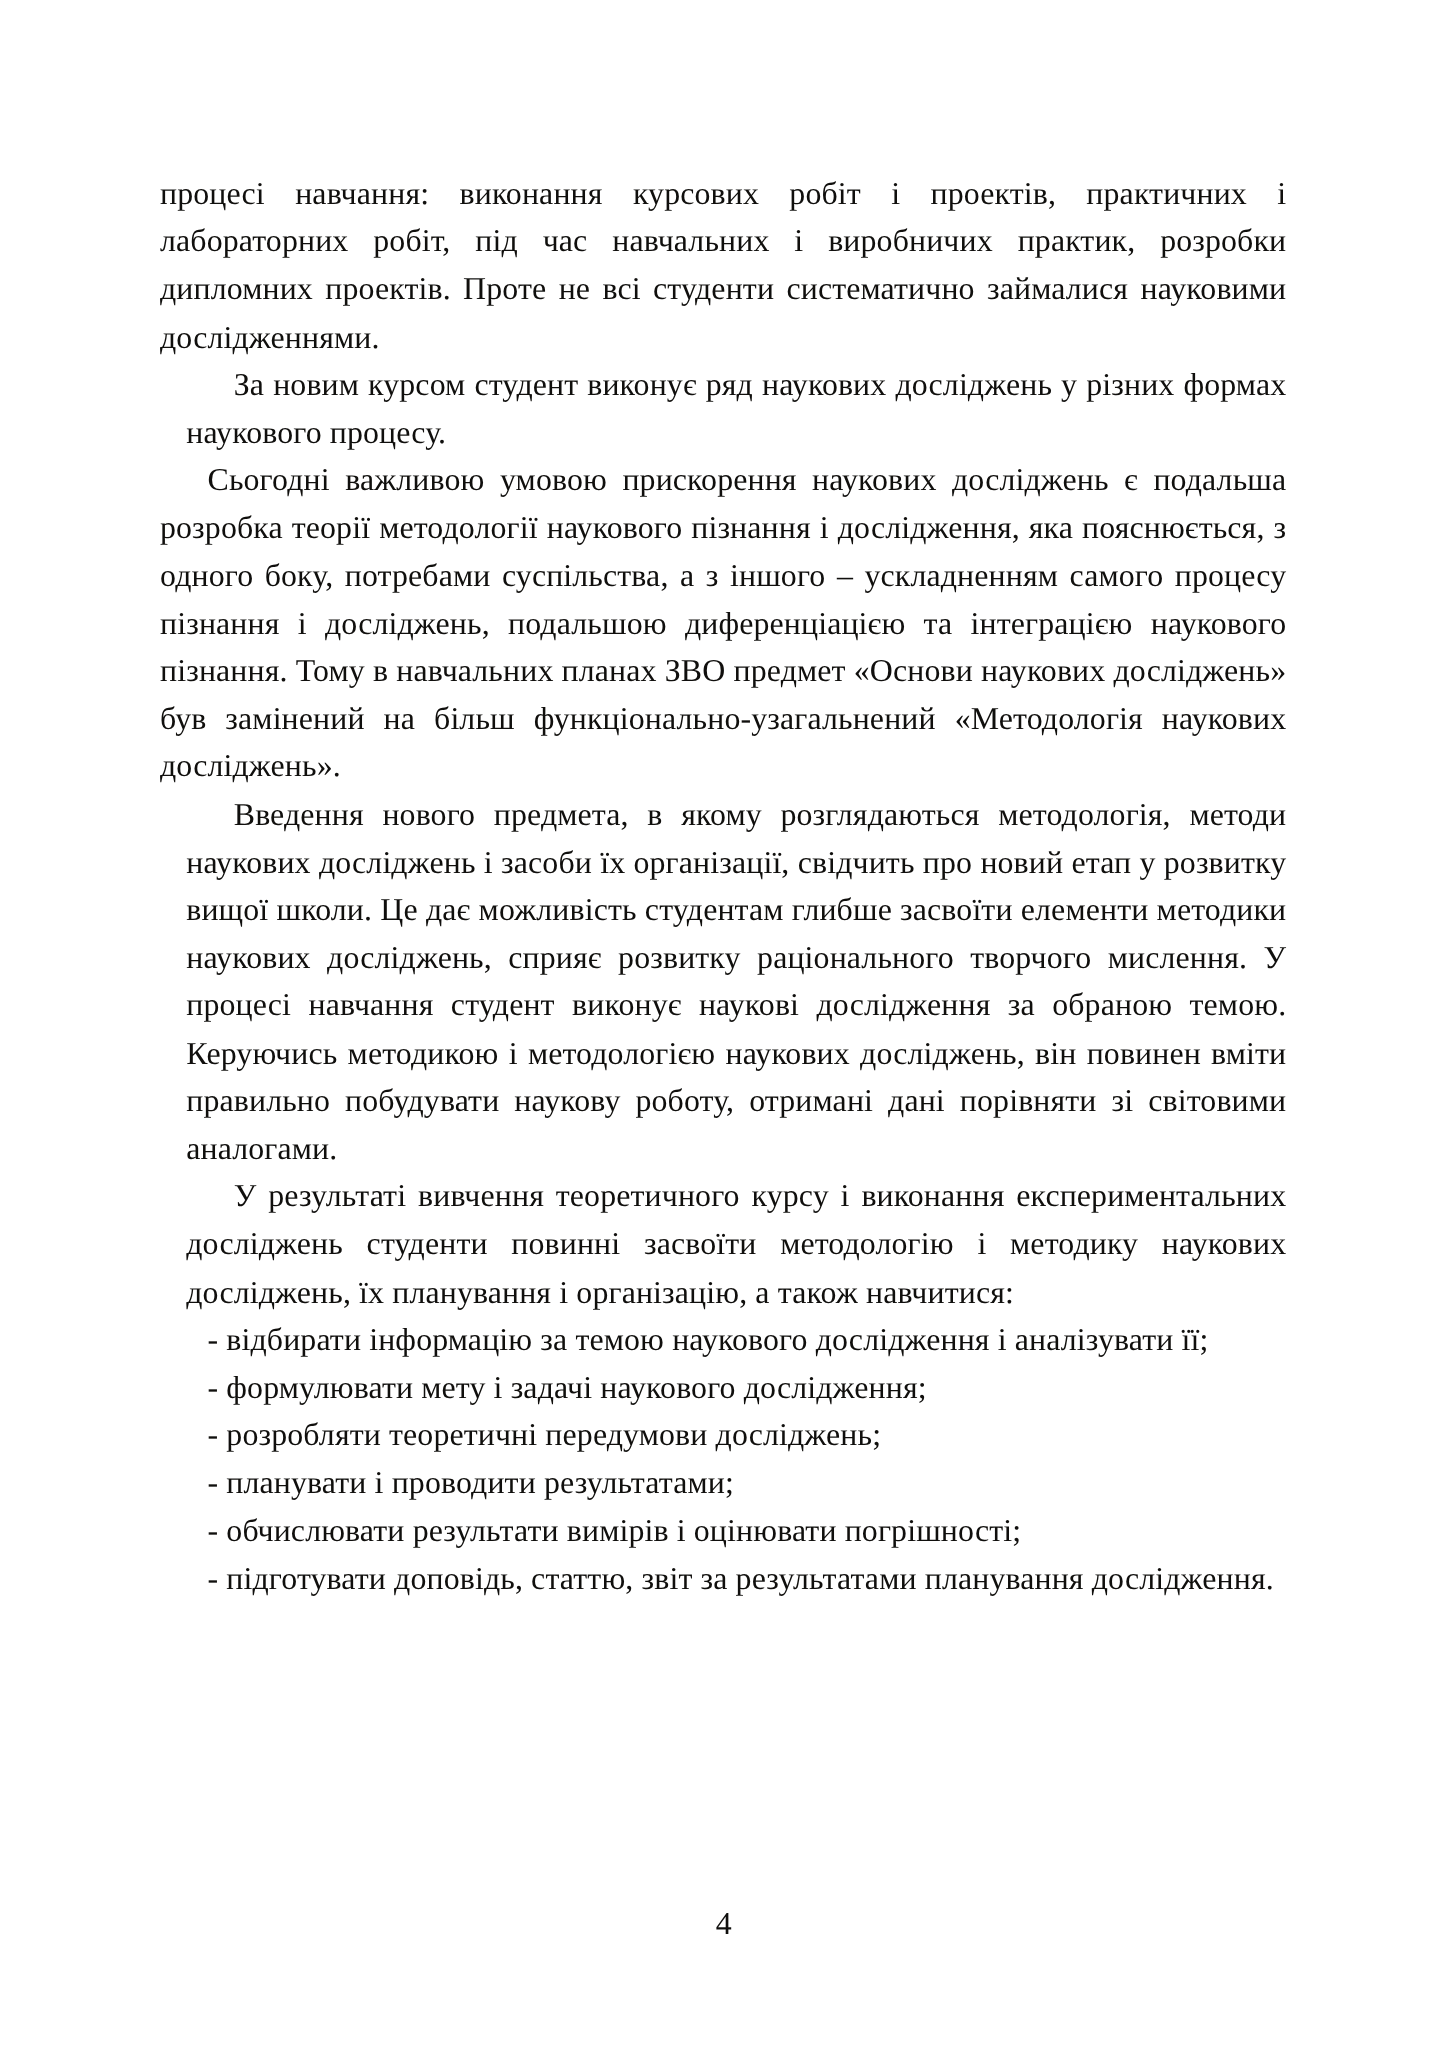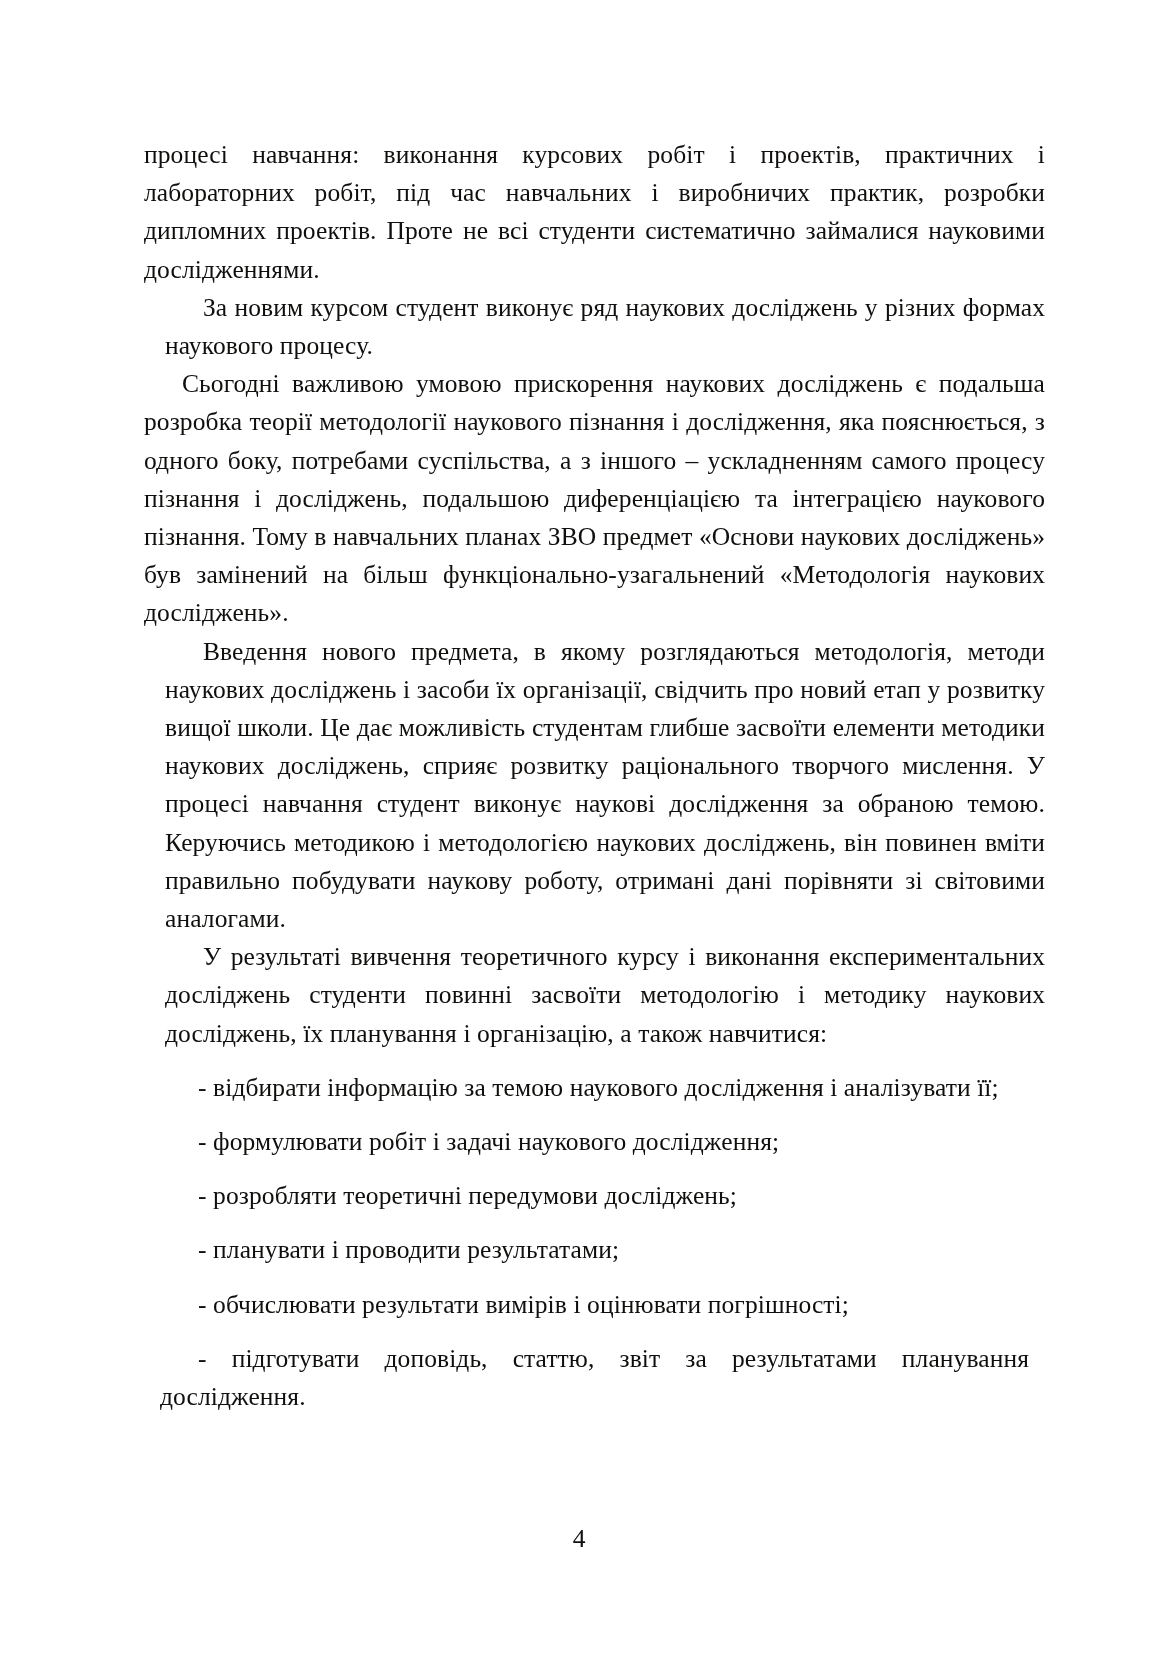--- a/index.html
+++ b/index.html
@@ -12,21 +12,21 @@
     position: relative;
     width: 1158px;
     height: 1654px;
     background: #ffffff;
     overflow: hidden;
     box-sizing: border-box;
   }
 
   .text-block {
     position: absolute;
-    left: 144px;
+    left: 128px;
     top: 136px;
     width: 901px;
   }
 
   p.para {
     margin: 0;
     font-family: "Liberation Serif", "DejaVu Serif", serif;
     font-size: 25.5px;
     line-height: 38.2px;
     color: #100f0d;
@@ -40,21 +40,21 @@
   p.para.no-indent {
     text-indent: 0;
   }
 
   p.para.last-line-left {
     text-align-last: left;
     margin-left: 21px;
   }
 
   p.bullet {
-    margin: 16px;
+    margin: 0;
     font-family: "Liberation Serif", "DejaVu Serif", serif;
     font-size: 25.5px;
     line-height: 38.2px;
     color: #100f0d;
     text-align: justify;
     text-indent: 38px;
     text-align-last: left;
     letter-spacing: 0.1px;
   }
 
@@ -86,21 +86,21 @@
     <p class="para last-line-left">За новим курсом студент виконує ряд наукових досліджень у різних формах наукового процесу.</p>
 
     <p class="para">Сьогодні важливою умовою прискорення наукових досліджень є подальша розробка теорії методології наукового пізнання і дослідження, яка пояснюється, з одного боку, потребами суспільства, а з іншого – ускладненням самого процесу пізнання і досліджень, подальшою диференціацією та інтеграцією наукового пізнання. Тому в навчальних планах ЗВО предмет «Основи наукових досліджень» був замінений на більш функціонально-узагальнений «Методологія наукових досліджень».</p>
 
     <p class="para last-line-left">Введення нового предмета, в якому розглядаються методологія, методи наукових досліджень і засоби їх організації, свідчить про новий етап у розвитку вищої школи. Це дає можливість студентам глибше засвоїти елементи методики наукових досліджень, сприяє розвитку раціонального творчого мислення. У процесі навчання студент виконує наукові дослідження за обраною темою. Керуючись методикою і методологією наукових досліджень, він повинен вміти правильно побудувати наукову роботу, отримані дані порівняти зі світовими аналогами.</p>
 
     <p class="para last-line-left">У результаті вивчення теоретичного курсу і виконання експериментальних досліджень студенти повинні засвоїти методологію і методику наукових досліджень, їх планування і організацію, а також навчитися:</p>
 
     <p class="bullet">- відбирати інформацію за темою наукового дослідження і аналізувати її;</p>
 
-    <p class="bullet">- формулювати робіт і задачі наукового дослідження;</p>
+    <p class="bullet">- формулювати мету і задачі наукового дослідження;</p>
 
     <p class="bullet">- розробляти теоретичні передумови досліджень;</p>
 
     <p class="bullet">- планувати і проводити результатами;</p>
 
     <p class="bullet">- обчислювати результати вимірів і оцінювати погрішності;</p>
 
 
     <p class="bullet wrapped">- підготувати доповідь, статтю, звіт за результатами планування дослідження.</p>
 

